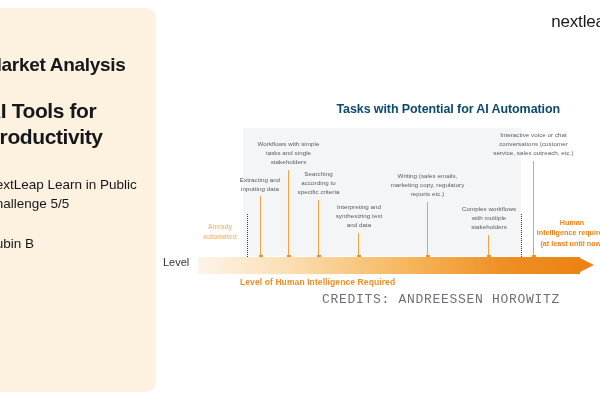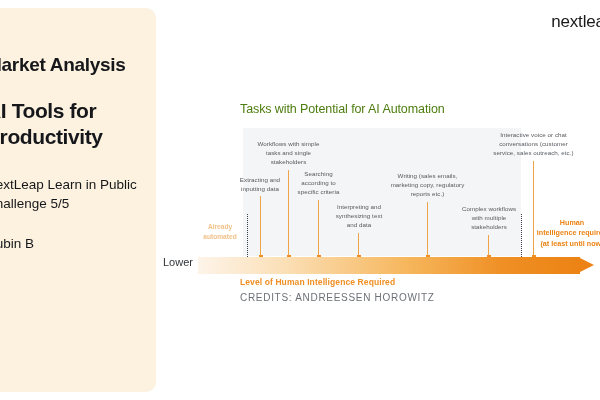--- a/index.html
+++ b/index.html
@@ -43,22 +43,22 @@
   .brand {
     position: absolute; right: -14px; top: 12px;
     font-size: 17px; font-weight: 400; color: #1b1b1b;
     letter-spacing: -0.2px;
     white-space: nowrap;
   }
 
   
   .chart-title {
     position: absolute; left: 240px; top: 102px;
-    width: 320px; text-align: left;
-    font-size: 12.5px; font-weight: 400; color: #4d7c0f;
+    width: 320px; text-align: right;
+    font-size: 12.5px; font-weight: 700; color: #0c4a6e;
     letter-spacing: -0.1px;
   }
   .plot {
     position: absolute;
     left: 243px; top: 128px;
     width: 278px; height: 128px;
     background: #f4f5f6;
   }
   .axis-wrap { position: absolute; left: 198px; top: 255px; width: 400px; height: 22px; }
   .axis-bar {
@@ -78,23 +78,24 @@
     font-size: 11px; color: #2f3337;
   }
   .axis-caption {
     position: absolute; left: 240px; top: 277px;
     width: 320px; text-align: left;
     font-size: 8.5px; font-weight: 700; color: #ef8f24;
     letter-spacing: 0.1px;
   }
   .credits {
     position: absolute; left: 240px; top: 292px;
-    width: 320px; text-align: left;
-    font-size: 10px; font-weight: 400; color: #6c7075;
+    width: 320px; text-align: right;
+    font-size: 13px; font-weight: 400; color: #6c7075;
     letter-spacing: 0.7px;
+    font-family: Liberation Mono, monospace;
   }
 
   
   .stem {
     position: absolute; width: 1.4px;
     background: #f0a44a;
   }
   .marker {
     position: absolute; width: 4px; height: 4px;
     background: #ef8f24;
@@ -169,21 +170,21 @@
       <div class="marker" style="left: 486.7px; top: 255px;"></div>
       <div class="item-label" style="left: 454px; top: 205px; width: 70px;">Complex workflows<br>with multiple<br>stakeholders</div>
       <div class="stem" style="left: 533px; top: 161px; height: 96px;"></div>
       <div class="marker" style="left: 531.7px; top: 255px;"></div>
       <div class="item-label" style="left: 487px; top: 131px; width: 93px;">Interactive voice or chat<br>conversations (customer<br>service, sales outreach, etc.)</div>
     </div>
 
   <div class="note-left">Already<br>automated</div>
   <div class="note-right">Human<br>intelligence required<br>(at least until now)</div>
 
-  <div class="axis-lower">Lower</div>
+  <div class="axis-lower">Level</div>
   <div class="axis-wrap">
     <div class="axis-bar"></div>
     <div class="axis-head"></div>
   </div>
   <div class="axis-caption">Level of Human Intelligence Required</div>
   <div class="credits">CREDITS: ANDREESSEN HOROWITZ</div>
 
 </div>
 
 </body></html>

